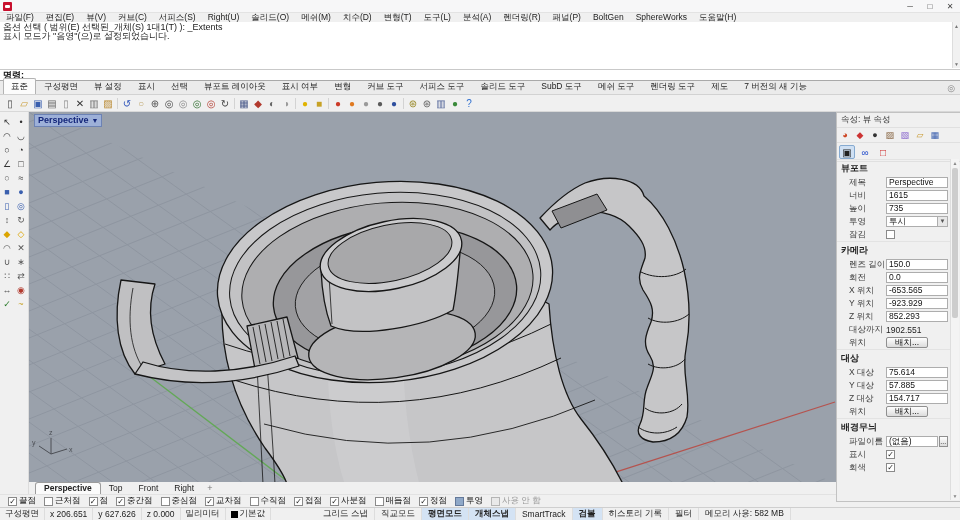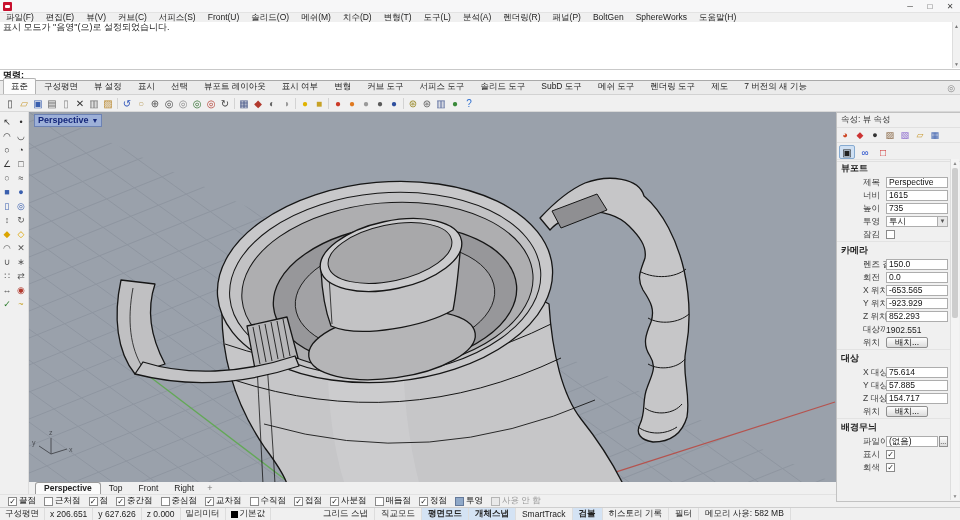--- a/index.html
+++ b/index.html
@@ -74,21 +74,21 @@
 
 #panel{position:absolute;right:0;top:112px;width:124px;height:390px;background:#f0f0f0;border:1px solid #c2c2c2;border-right:none}
 #panel-header{font-size:8.5px;color:#333;padding:1px 0 1px 4px;border-bottom:1px solid #e0e0e0;white-space:nowrap}
 #panel-icons{display:flex;align-items:center;gap:3px;padding:1px 2px;border-bottom:1px solid #e0e0e0}
 .pico{width:12px;height:12px;display:flex;align-items:center;justify-content:center;font-size:9px}
 #panel-subicons{display:flex;align-items:center;gap:2px;padding:2px 2px;border-bottom:1px solid #e0e0e0}
 .psico{width:16px;height:14px;display:flex;align-items:center;justify-content:center;font-size:10px;border:1px solid transparent;border-radius:2px}
 .psico.selected{background:#cfe0f3;border-color:#86aad0}
 #panel-body{position:absolute;left:0;top:46px;right:10px;bottom:0;overflow:hidden}
 .psec-title{font-weight:bold;font-size:9px;color:#222;padding:2px 0 1px 4px;border-top:1px solid #e3e3e3;white-space:nowrap}
-.prow{display:flex;align-items:center;height:13px;padding-left:26px}
+.prow{display:flex;align-items:center;height:13px;padding-left:12px}
 .prow .plabel{flex:1;font-size:8.5px;color:#3c3c3c;white-space:nowrap;overflow:hidden}
 .pval{width:62px;flex:none;margin-right:2px;display:flex;align-items:center}
 .pbox{width:62px;height:11px;background:#fff;border:1px solid #adadad;font-size:8.5px;line-height:9px;padding:0 2px;overflow:hidden;white-space:nowrap;position:relative}
 .pbox .arr{position:absolute;right:0;top:0;width:10px;height:9px;background:#e7e7e7;border-left:1px solid #adadad;font-size:6px;color:#555;text-align:center;line-height:9px}
 .pbtn{width:42px;height:11px;background:linear-gradient(#fefefe,#dcdcdc);border:1px solid #8f8f8f;border-radius:2px;font-size:8.5px;text-align:center;line-height:9px}
 .ptext{font-size:8.5px;color:#222;white-space:nowrap}
 .pbox.short{width:67px}
 .pdots{width:12px;height:11px;background:linear-gradient(#fefefe,#dcdcdc);border:1px solid #8f8f8f;font-size:7px;text-align:center;line-height:9px;margin-left:1px}
 #panel-scroll{position:absolute;right:1px;top:46px;bottom:1px;width:9px;background:#f4f4f4;border-left:1px solid #dedede}
 #panel-scroll .ar{display:block;width:100%;height:8px;font-size:5px;color:#888;text-align:center;line-height:8px}
@@ -106,36 +106,37 @@
     <span class="win-btn">✕</span>
   </div>
 </div>
 
 <div id="menubar">
     <span class="menu-item">파일(F)</span>
     <span class="menu-item">편집(E)</span>
     <span class="menu-item">뷰(V)</span>
     <span class="menu-item">커브(C)</span>
     <span class="menu-item">서피스(S)</span>
-    <span class="menu-item">Front(U)</span>
+    <span class="menu-item">Right(U)</span>
     <span class="menu-item">솔리드(O)</span>
     <span class="menu-item">메쉬(M)</span>
     <span class="menu-item">치수(D)</span>
     <span class="menu-item">변형(T)</span>
     <span class="menu-item">도구(L)</span>
     <span class="menu-item">분석(A)</span>
     <span class="menu-item">렌더링(R)</span>
     <span class="menu-item">패널(P)</span>
     <span class="menu-item">BoltGen</span>
     <span class="menu-item">SphereWorks</span>
     <span class="menu-item">도움말(H)</span>
   </div>
 
 <div id="cmd">
   <div id="cmd-lines">
+      <div class="cmd-line">옵션 선택 ( 범위(E)  선택된_개체(S)  1대1(T) ):  _Extents</div>
       <div class="cmd-line">표시 모드가 "음영"(으)로 설정되었습니다.</div>
     </div>
   <div id="cmd-prompt">명령:</div>
   <div id="cmd-scroll">
       <span class="up">▲</span>
       <span class="dn">▼</span>
     </div>
 </div>
 
 <div id="tabsrow">

